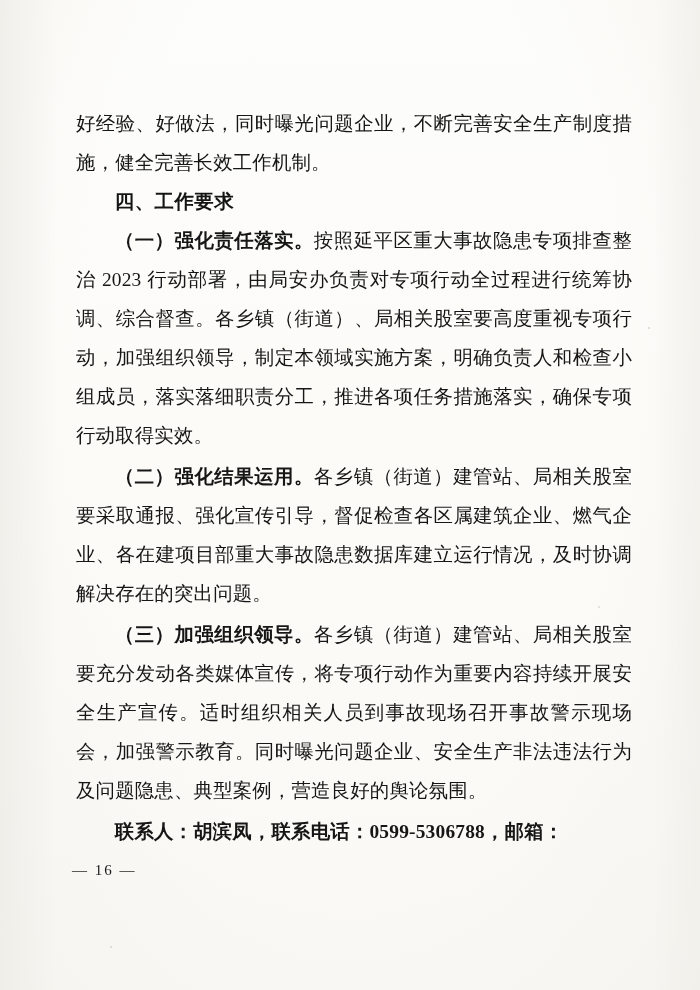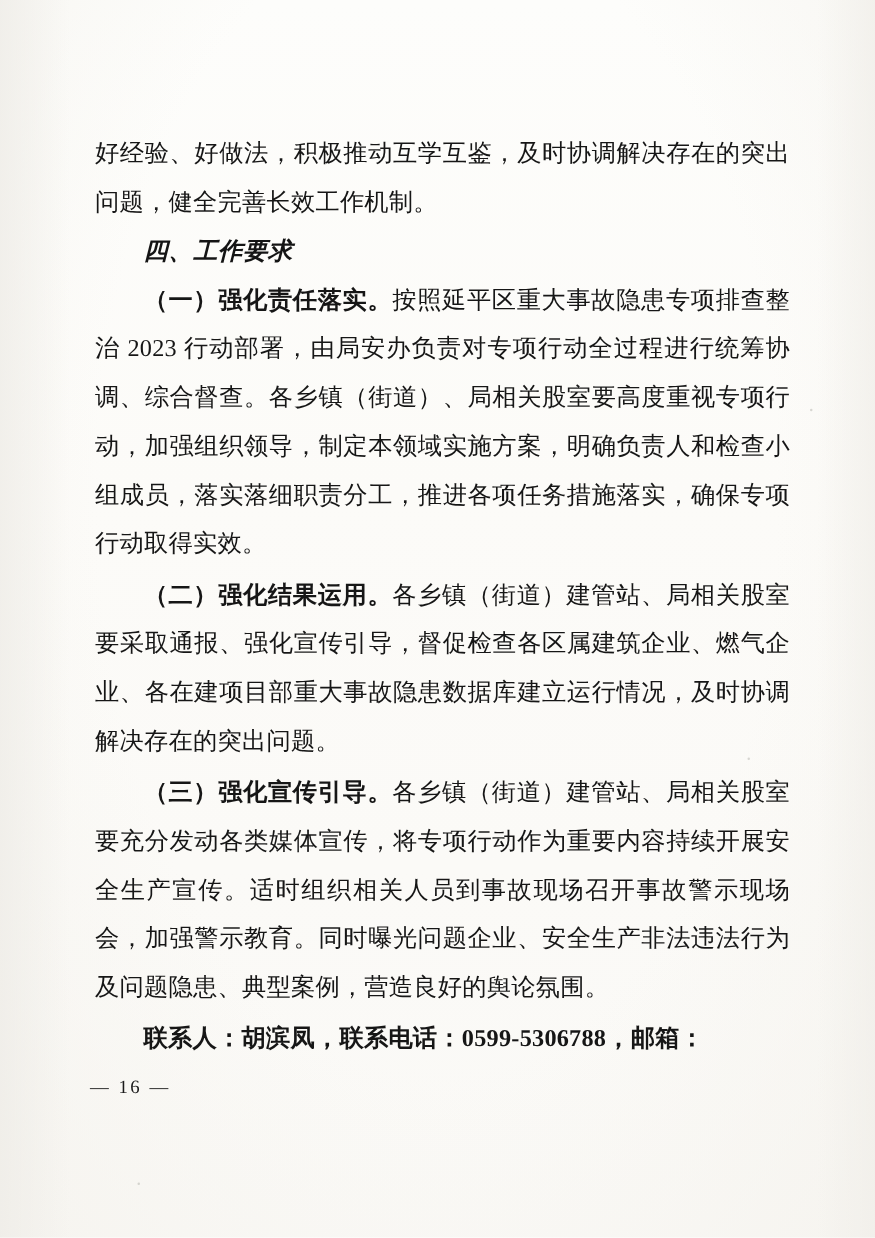--- a/index.html
+++ b/index.html
@@ -59,21 +59,20 @@
     text-indent: 2em;
   }
   .heading {
     font-size: 19.4px;
     line-height: 39px;
     text-indent: 2em;
     font-weight: 700;
     letter-spacing: 0.5px;
     margin: 0;
     color: #141414;
-    font-style: italic;
   }
   .bold {
     font-weight: 700;
     margin-top: 22px;
   }
   .footer {
     position: absolute;
     left: 72px;
     top: 862px;
     font-size: 15px;
@@ -95,29 +94,29 @@
   <div class="paper-edge-left"></div>
   <div class="paper-edge-right"></div>
 
   <div class="speck" style="left:616px; top:318px; width:3px; height:3px;"></div>
   <div class="speck" style="left:648px; top:327px; width:2px; height:2px;"></div>
   <div class="speck" style="left:598px; top:606px; width:2px; height:2px;"></div>
   <div class="speck" style="left:110px; top:946px; width:2px; height:2px;"></div>
 
   <div class="content">
 
-    <p class="para">好经验、好做法，积极推动互学互鉴，及时协调解决存在的突出问题，健全完善长效工作机制。</p>
+    <p class="para">好经验、好做法，同时曝光问题企业，不断完善安全生产制度措施，健全完善长效工作机制。</p>
 
     <p class="heading">四、工作要求</p>
 
     <p class="para indent"><span class="bold">（一）强化责任落实。</span><span>按照延平区重大事故隐患专项排查整治 2023 行动部署，由局安办负责对专项行动全过程进行统筹协调、综合督查。各乡镇（街道）、局相关股室要高度重视专项行动，加强组织领导，制定本领域实施方案，明确负责人和检查小组成员，落实落细职责分工，推进各项任务措施落实，确保专项行动取得实效。</span></p>
 
     <p class="para indent"><span class="bold">（二）强化结果运用。</span><span>各乡镇（街道）建管站、局相关股室要采取通报、强化宣传引导，督促检查各区属建筑企业、燃气企业、各在建项目部重大事故隐患数据库建立运行情况，及时协调解决存在的突出问题。</span></p>
 
-    <p class="para indent"><span class="bold">（三）强化宣传引导。</span><span>各乡镇（街道）建管站、局相关股室要充分发动各类媒体宣传，将专项行动作为重要内容持续开展安全生产宣传。适时组织相关人员到事故现场召开事故警示现场会，加强警示教育。同时曝光问题企业、安全生产非法违法行为及问题隐患、典型案例，营造良好的舆论氛围。</span></p>
+    <p class="para indent"><span class="bold">（三）加强组织领导。</span><span>各乡镇（街道）建管站、局相关股室要充分发动各类媒体宣传，将专项行动作为重要内容持续开展安全生产宣传。适时组织相关人员到事故现场召开事故警示现场会，加强警示教育。同时曝光问题企业、安全生产非法违法行为及问题隐患、典型案例，营造良好的舆论氛围。</span></p>
 
 
     <p class="para indent bold">联系人：胡滨凤，联系电话：0599-5306788，邮箱：</p>
 
   </div>
 
   <div class="footer">— 16 —</div>
 </div>
 
 </body></html>

